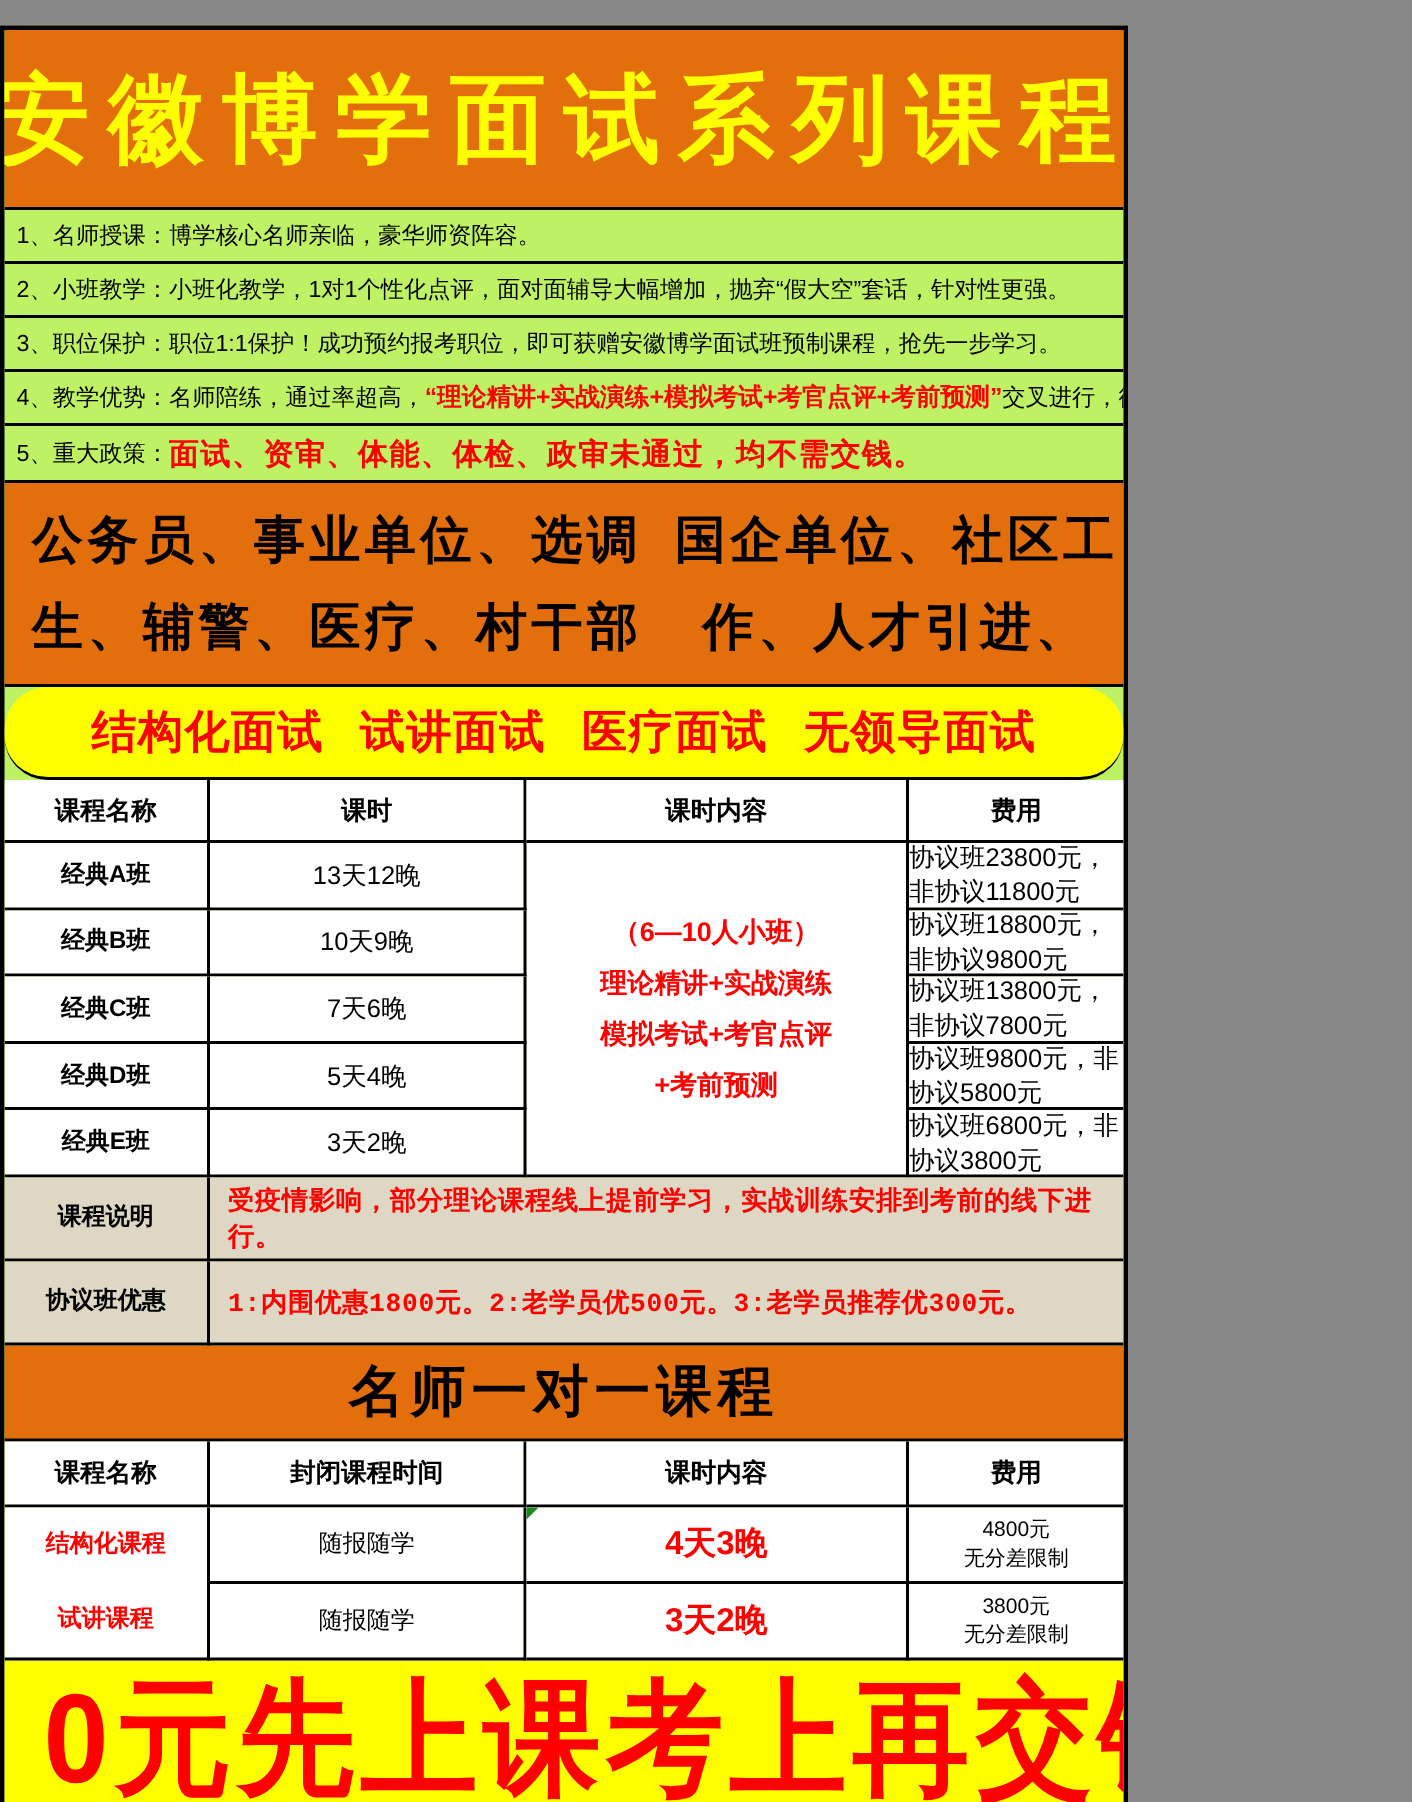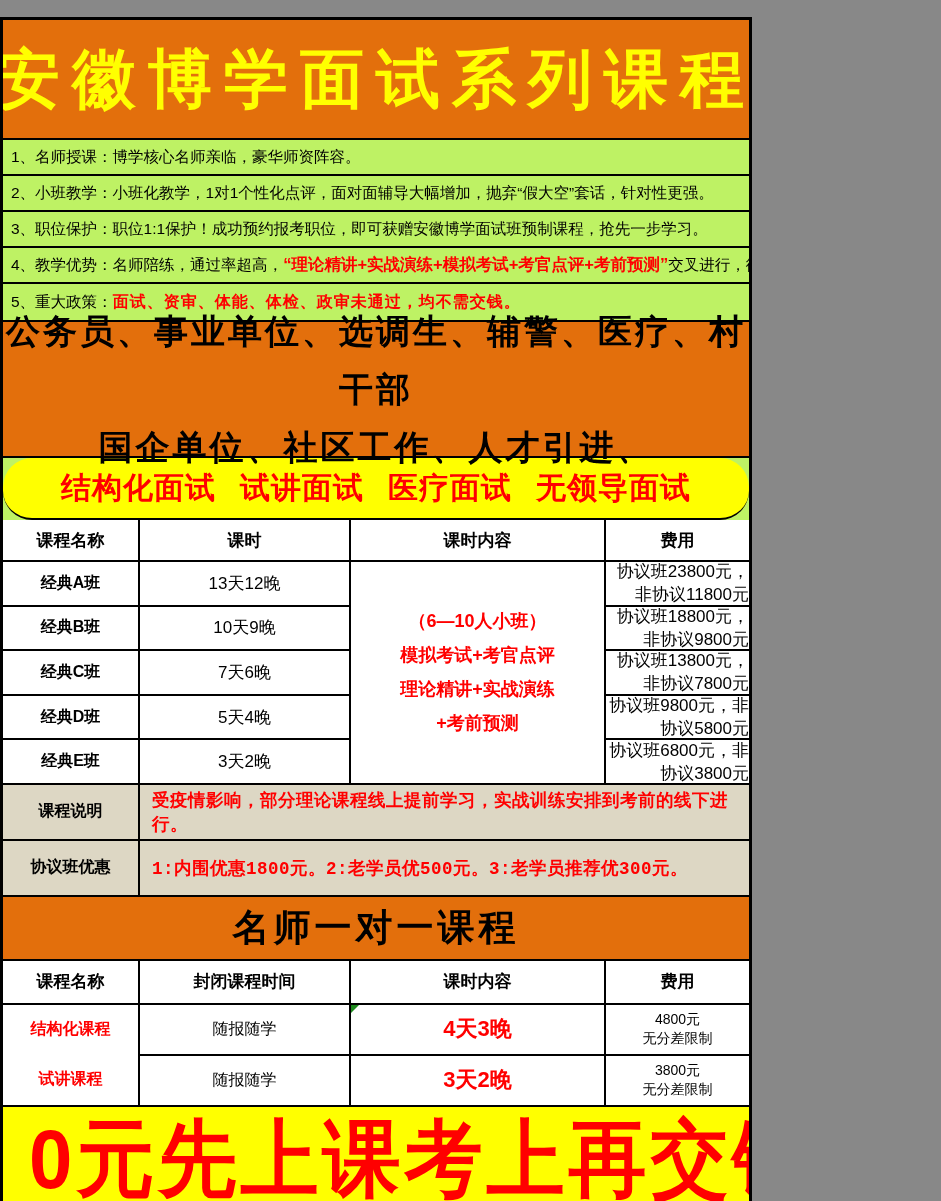--- a/index.html
+++ b/index.html
@@ -18,46 +18,46 @@
     font-size:64px; font-weight:bold; color:#ffff00; letter-spacing:12px;
     white-space:nowrap;
   }
   
   .feature-row {
     height:36px; border-bottom:2px solid #000; display:flex; align-items:center;
     padding-left:8px; font-size:15.5px; color:#000; white-space:nowrap;
   }
   .feature-row.tall { height:38px; }
   .feature-red { color:#ff0000; font-weight:bold; font-size:16.5px; }
-  .feature-red.big { font-size:16px; letter-spacing:1px; }
+  .feature-red.big { font-size:20px; letter-spacing:1px; }
   
   .jobs-band {
     height:136px; background:#e36f0c; border-bottom:2px solid #000;
-    display:flex; flex-direction:column; align-items:center; justify-content:center;
+    display:flex; flex-direction:row; align-items:center; justify-content:center;
     font-size:34px; font-weight:bold; color:#000; letter-spacing:3px; line-height:58px;
     text-align:center;
   }
   
   .types-band {
     height:62px; background:#ffff00; border-bottom:2px solid #000;
     display:flex; align-items:center; justify-content:space-between; padding:0 58px;border-radius:29px;
   }
   .types-band .type { font-size:30px; font-weight:bold; color:#ff0000; letter-spacing:1px; }
   
   .grid { display:grid; width:100%; }
   .t1 { grid-template-columns:137px 211px 255px 1fr;
         grid-template-rows:42px repeat(5,44.6px) 56px 56px; }
   .t2 { grid-template-columns:137px 211px 255px 1fr;
         grid-template-rows:44px 51px 51px; }
   .cell {
     border-right:2px solid #000; border-bottom:2px solid #000;
     display:flex; align-items:center; justify-content:center;
     font-size:17px; color:#000; position:relative; background:#fff;
   }
-  .cell.end { border-right:none;text-align:right; }
+  .cell.end { border-right:none; }
   .cell.head { font-weight:bold; font-size:17px; }
   .cell.cname { font-weight:bold; font-size:16px; }
   .cell.merged-content {
     grid-column:3; grid-row:2/7; flex-direction:column;
     color:#ff0000; font-weight:bold; font-size:18px; line-height:34px;
   }
   .cell.note-label { background:#ddd7c4; font-weight:bold; font-size:16px; }
   .cell.note-text {
     grid-column:2/5; background:#ddd7c4; justify-content:flex-start; padding-left:12px;
     color:#ff0000; font-weight:bold; font-size:17.5px; border-right:none; letter-spacing:0.5px;font-family:Liberation Mono, monospace;
@@ -132,22 +132,22 @@
   </div>
 
   <div class="grid t1">
     <div class="cell head">课程名称</div>
     <div class="cell head">课时</div>
     <div class="cell head">课时内容</div>
     <div class="cell head end">费用</div>
 
     <div class="cell merged-content">
       <div>（6—10人小班）</div>
+      <div>理论精讲+实战演练</div>
       <div>模拟考试+考官点评</div>
-      <div>理论精讲+实战演练</div>
       <div>+考前预测</div>
     </div>
 
     <div class="cell cname">经典A班</div>
     <div class="cell">13天12晚</div>
     <div class="cell end">协议班23800元，非协议11800元</div>
 
     <div class="cell cname">经典B班</div>
     <div class="cell">10天9晚</div>
     <div class="cell end">协议班18800元，非协议9800元</div>

